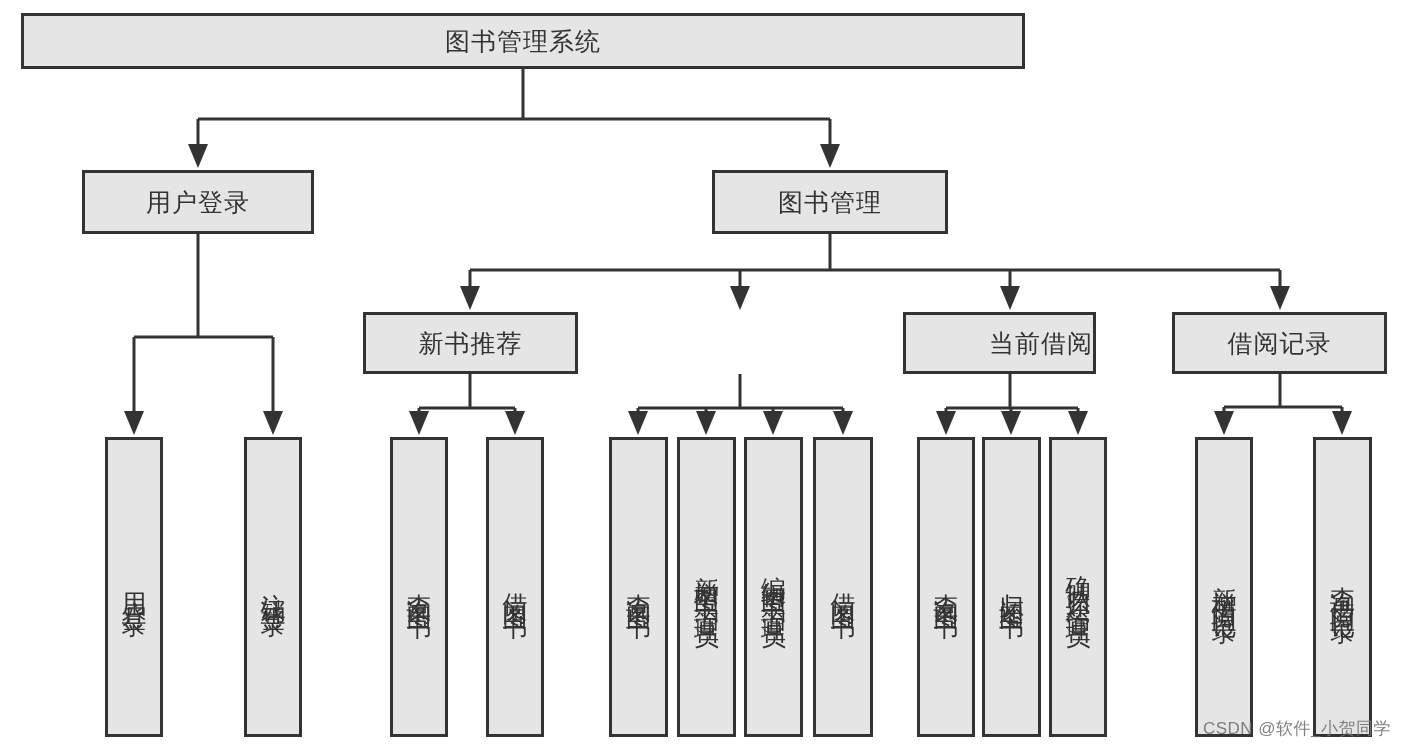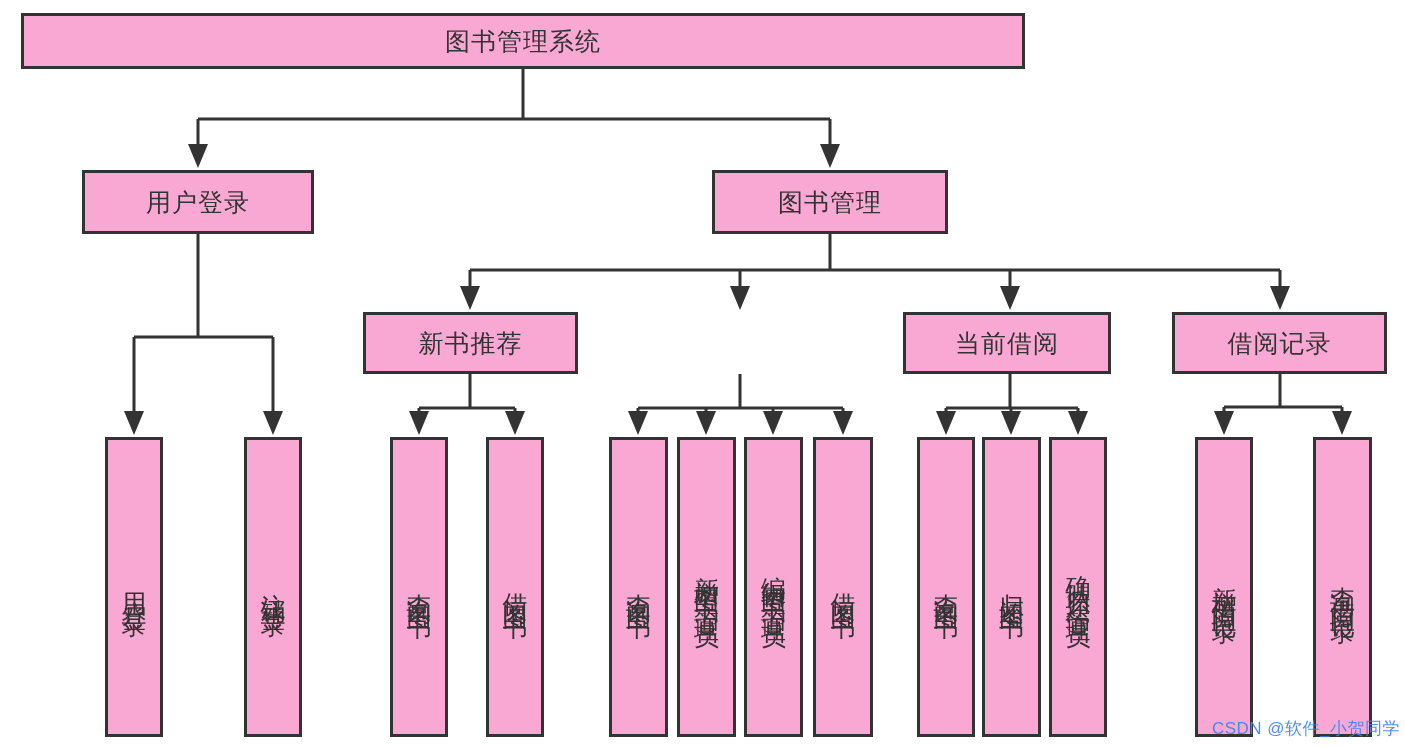--- a/index.html
+++ b/index.html
@@ -2,53 +2,53 @@
 <html><head>
 <meta charset="utf-8">
 <style>
   html,body{margin:0;padding:0;background:#fff;}
   .canvas{
     position:relative;width:1405px;height:747px;background:#fff;overflow:hidden;
     font-family:"Liberation Sans","DejaVu Sans",sans-serif;color:#333;
   }
   .wires{position:absolute;left:0;top:0;width:1405px;height:747px;}
   .box{
-    position:absolute;background:#f9a8d4;border:3px solid #333;box-sizing:border-box;
+    position:absolute;background:#e5e5e5;border:3px solid #333;box-sizing:border-box;
     display:flex;align-items:center;justify-content:center;
     font-size:25px;letter-spacing:1px;line-height:1;white-space:nowrap;
   }
   .leaf .vtext{
     writing-mode:vertical-rl;text-orientation:mixed;
     letter-spacing:7px;line-height:1;font-size:25px;white-space:normal;
   }
   
   .n-root{left:21px;top:13px;width:1004px;height:56px;}
   .n-userlogin{left:82px;top:170px;width:232px;height:64px;}
   .n-bookmgmt{left:712px;top:170px;width:236px;height:64px;}
   .n-newbooks{left:363px;top:312px;width:215px;height:62px;font-family:Liberation Serif, serif;}
   .n-bookborrow{left:633px;top:312px;width:215px;height:62px;}
-  .n-currentborrow{left:903px;top:312px;width:208px;height:62px;}
+  .n-currentborrow{left:903px;top:312px;width:193px;height:62px;justify-content:flex-end;}
   .n-borrowrecords{left:1172px;top:312px;width:215px;height:62px;justify-content:center;}
   .leaf{top:437px;height:300px;}
   .l-ul1{left:105px;width:58px;}
   .l-ul2{left:244px;width:58px;}
   .l-nb1{left:390px;width:58px;}
   .l-nb2{left:486px;width:58px;}
   .l-bb1{left:609px;width:59px;}
   .l-bb2{left:677px;width:59px;}
   .l-bb3{left:744px;width:59px;}
   .l-bb4{left:813px;width:60px;}
   .l-cb1{left:917px;width:58px;}
   .l-cb2{left:982px;width:59px;}
   .l-cb3{left:1049px;width:58px;}
   .l-br1{left:1195px;width:58px;}
   .l-br2{left:1313px;width:59px;}
   .watermark{
-    position:absolute;right:5px;bottom:7px;font-size:17px;letter-spacing:.5px;
-    color:#3b82f6;opacity:.9;z-index:5;
+    position:absolute;right:14px;bottom:7px;font-size:17px;letter-spacing:.5px;
+    color:#737373;opacity:.9;z-index:5;
   }
 </style>
 </head>
 <body>
 
 <div class="canvas">
 
   <svg class="wires" viewBox="0 0 1405 747" xmlns="http://www.w3.org/2000/svg" aria-hidden="true">
     <g stroke="#333" stroke-width="3" fill="none">
       <path d="M523 68 V119 M198 119 H830 M198 119 V146 M830 119 V146"></path>

